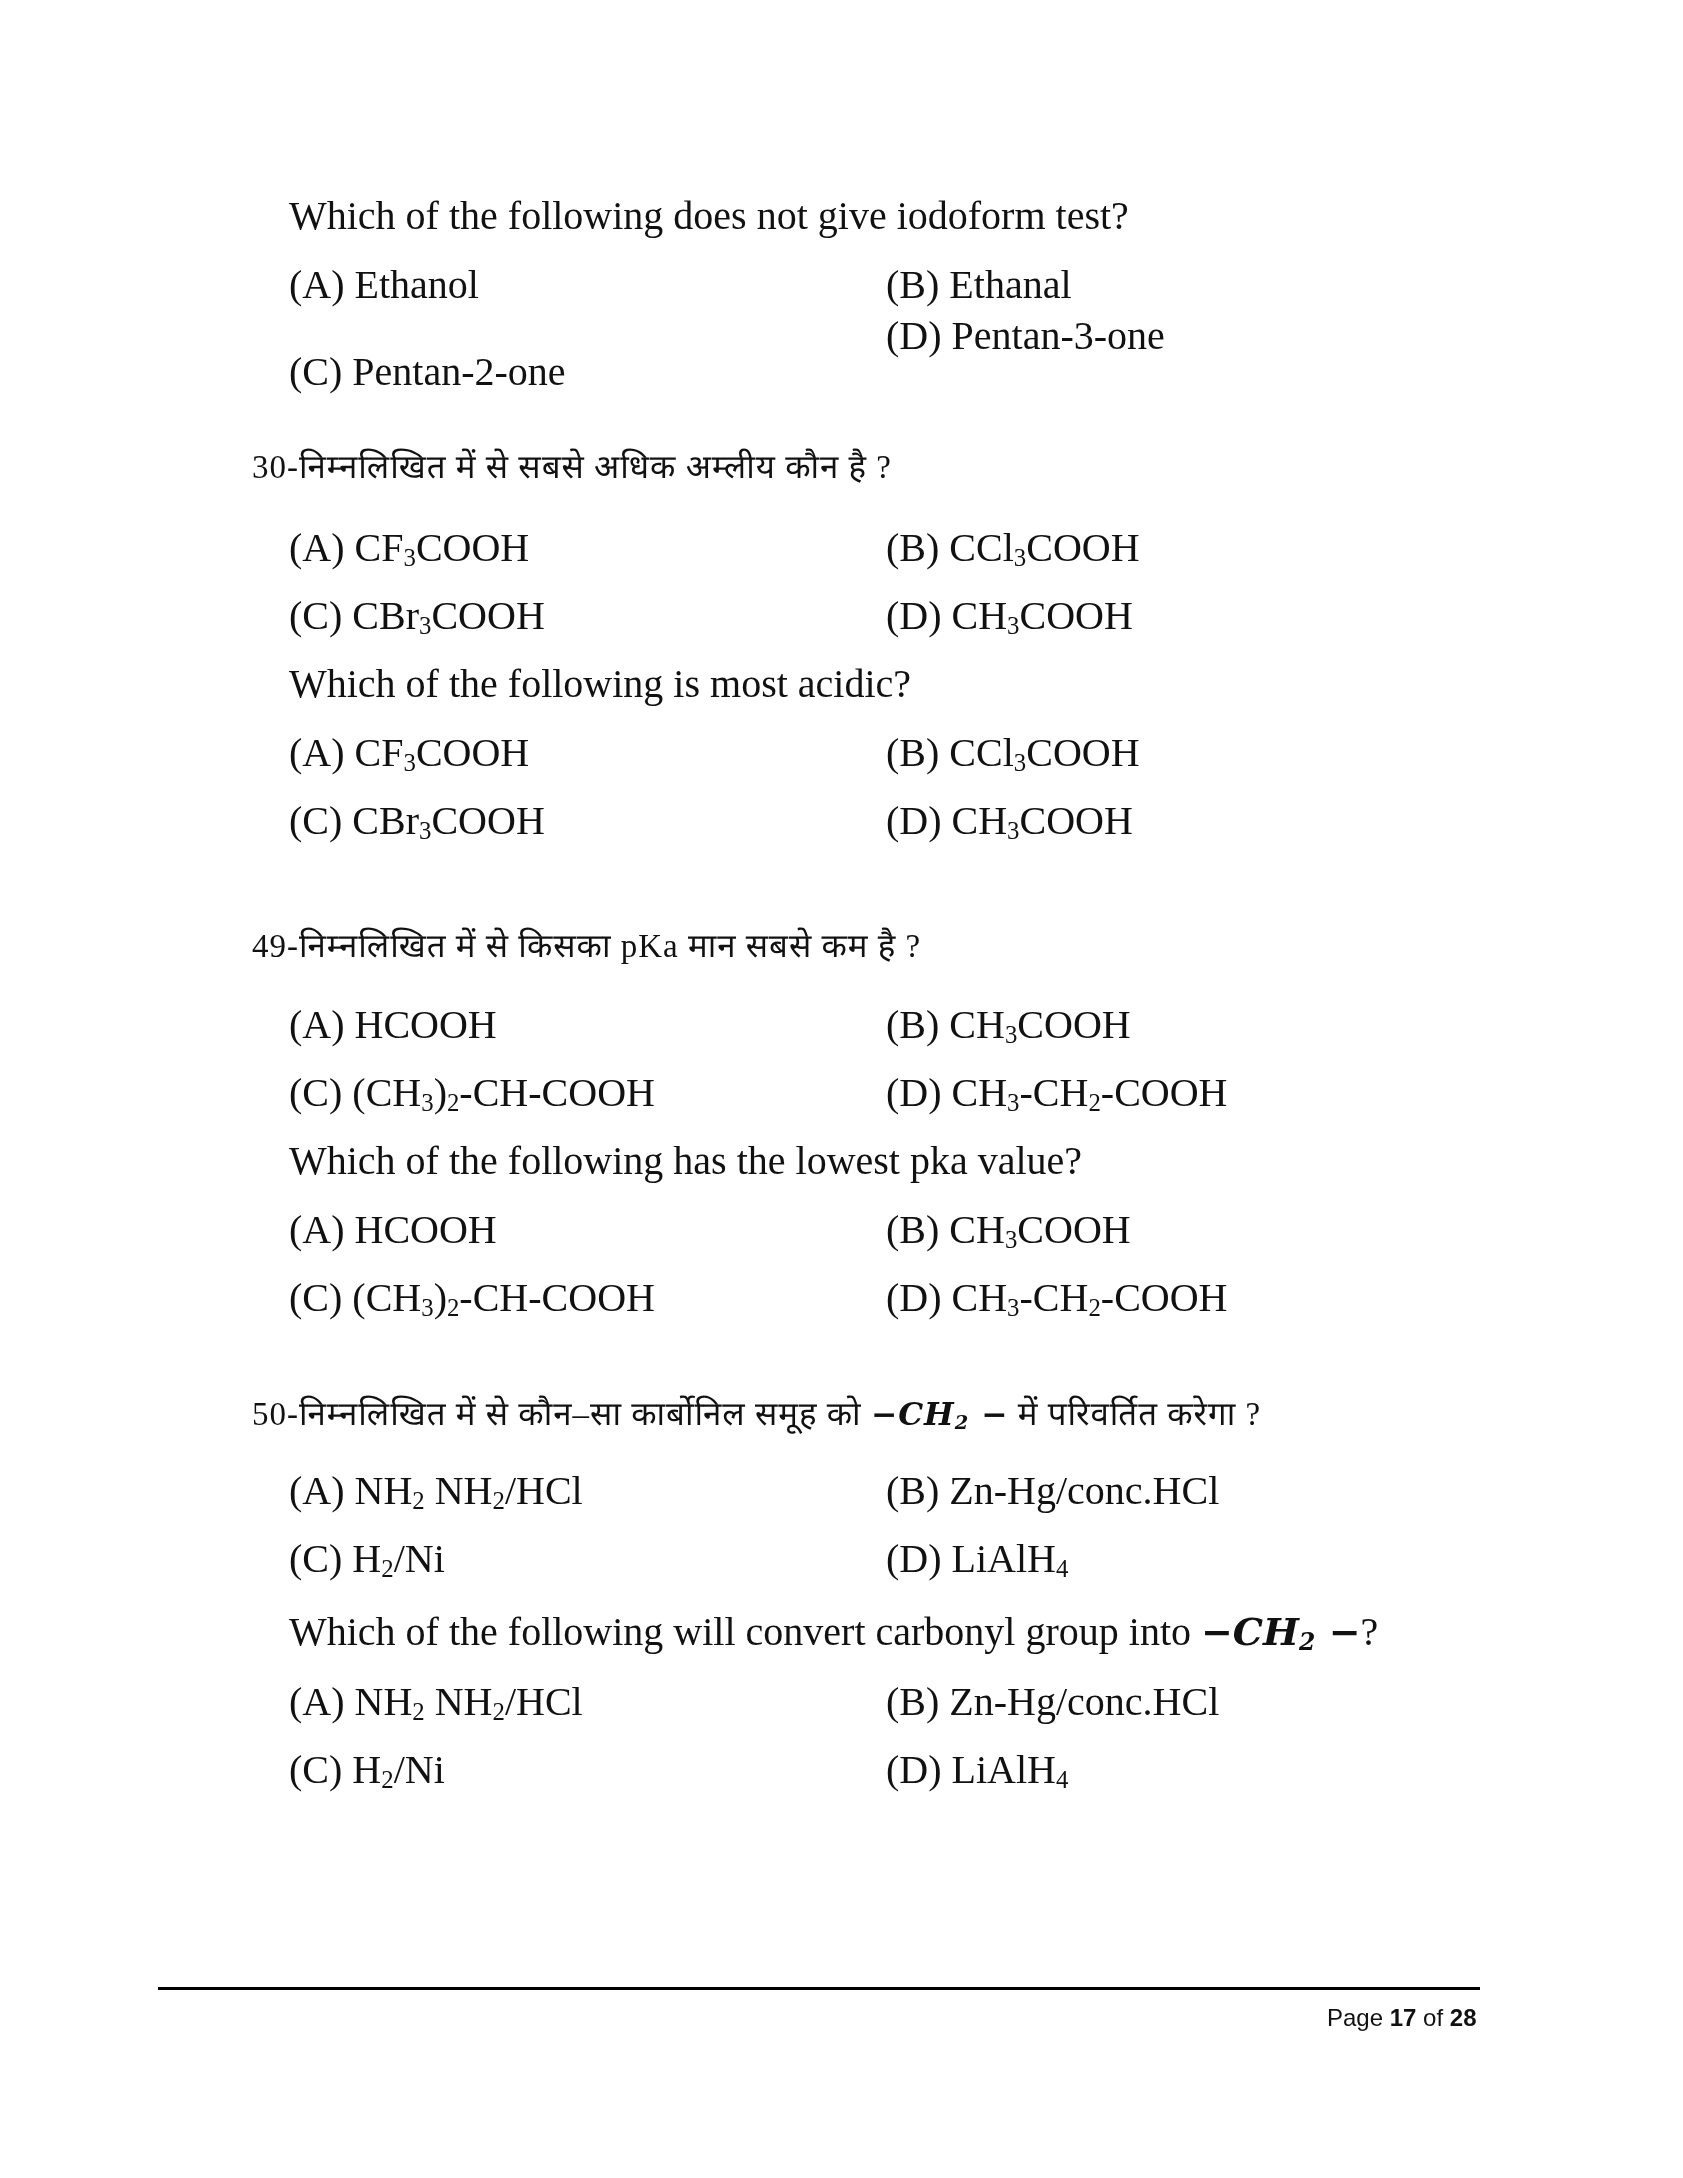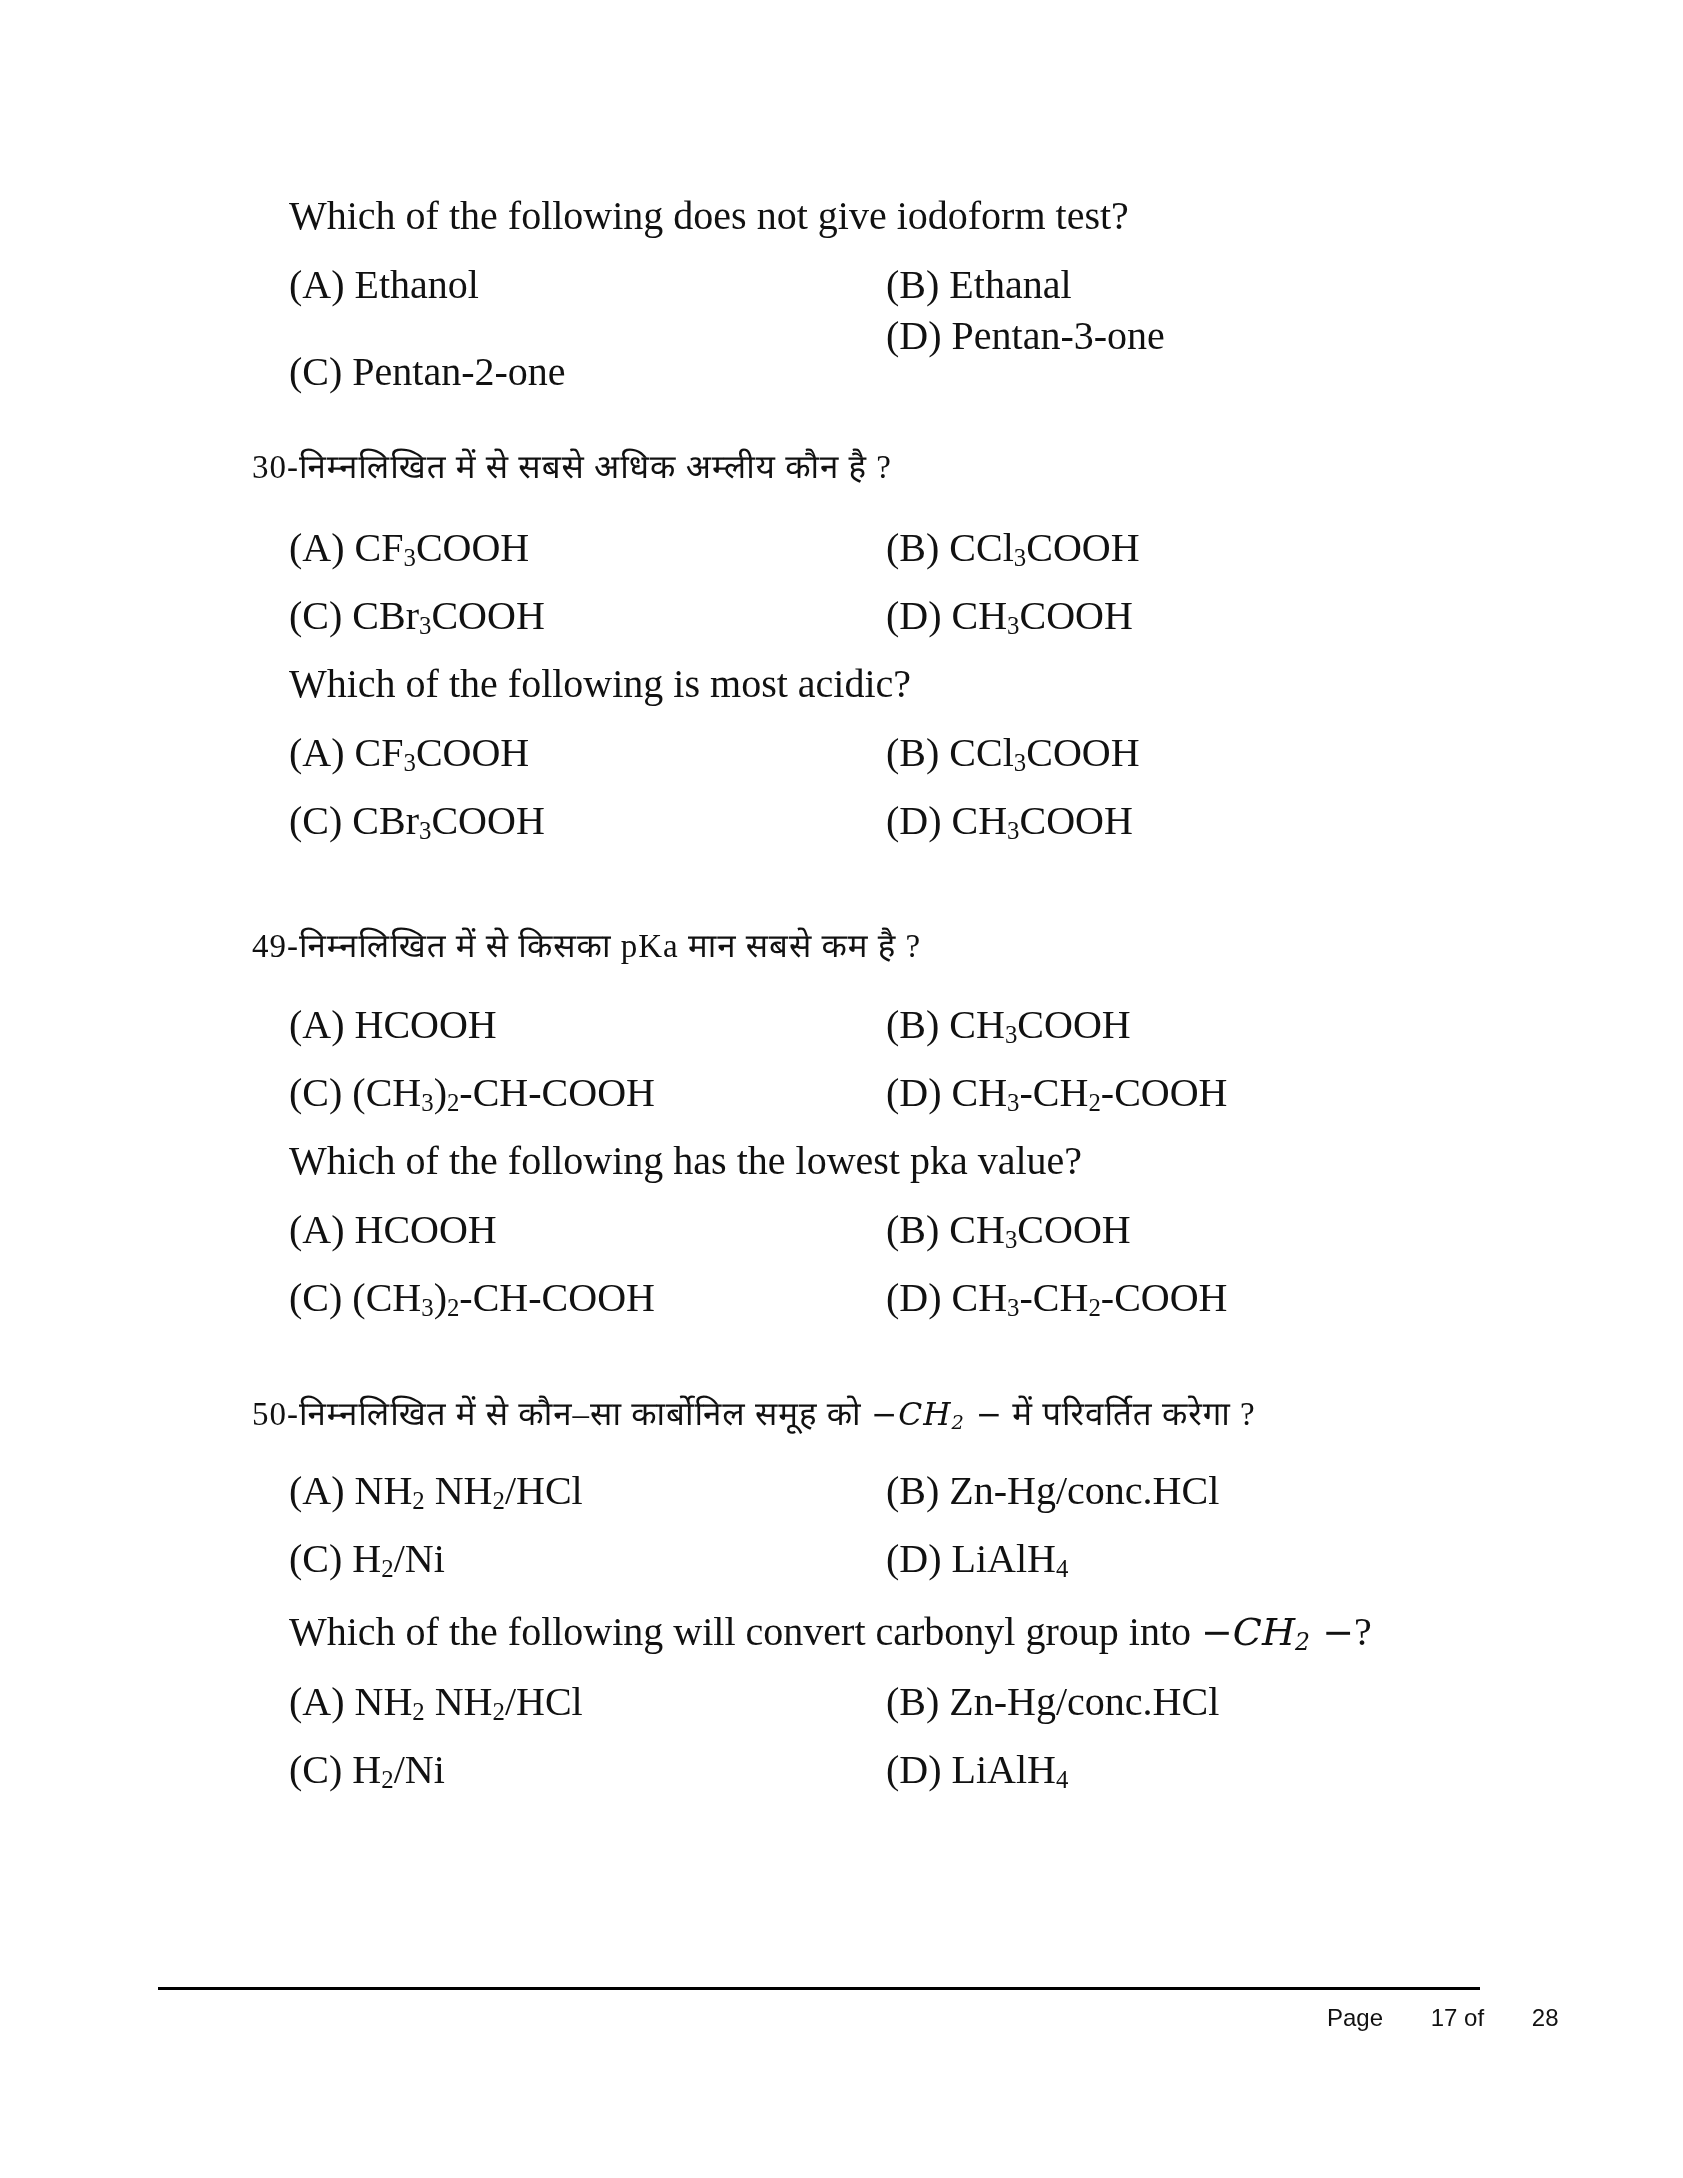--- a/index.html
+++ b/index.html
@@ -5,25 +5,25 @@
   html, body { margin: 0; padding: 0; background: #ffffff; }
   body { width: 1683px; height: 2178px; position: relative; overflow: hidden;
          font-family: "Liberation Serif", serif; color: #111; }
   .line { position: absolute; white-space: nowrap; font-size: 40px; line-height: 36px; }
   .hindi { font-size: 33px; letter-spacing: 1px; }
   .q-en { left: 289px; }
   .q-hi { left: 252px; }
   .opt-a { left: 289px; }
   .opt-b { left: 886px; }
   sub { font-size: 0.62em; vertical-align: -0.22em; line-height: 0; }
-  .math { font-family: "DejaVu Serif", serif; font-style: italic; font-size: 0.95em; }
+  .math { font-family: "DejaVu Serif", serif; font-style: italic; font-size: 0.95em; font-weight: bold; }
   .rule { position: absolute; left: 158px; width: 1322px; top: 1987px; height: 3px; background: #000; }
   .footer { position: absolute; left: 1327px; top: 2004px; font-family: "Liberation Sans", sans-serif;
             font-size: 24px; color: #111; white-space: nowrap; }
-  .footer b { font-weight: normal; margin-left: 41px; }
+  .footer b { font-weight: bold; }
 </style>
 </head>
 <body>
 
 <div class="line q-en" style="top:198px">Which of the following does not give iodoform test?</div>
 <div class="line opt-a" style="top:267px">
   <span>(A)</span>
   <span>Ethanol</span>
 </div>
 <div class="line opt-b" style="top:267px">

